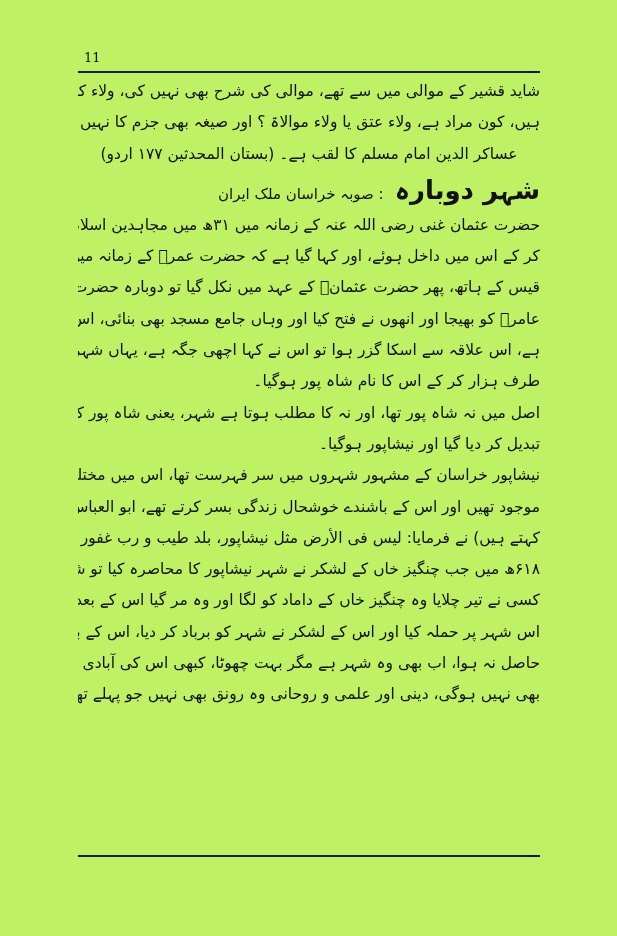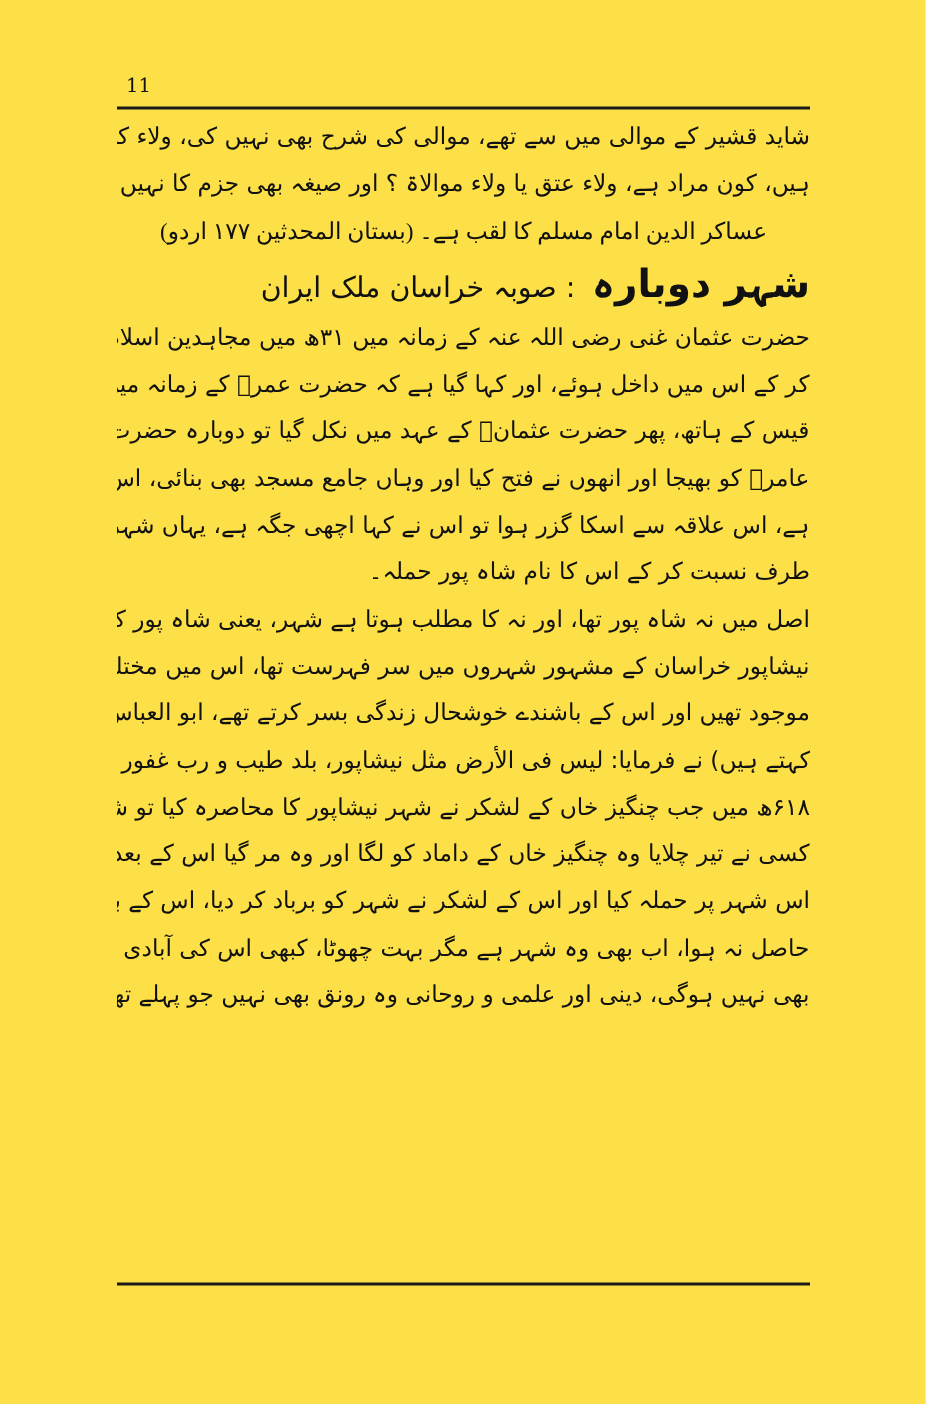--- a/index.html
+++ b/index.html
@@ -1,30 +1,30 @@
 <!DOCTYPE html>
 <html><head>
 <meta charset="utf-8">
 <style>
   html, body { margin:0; padding:0; background:#ffffff; }
   body { width:617px; height:936px; position:relative; overflow:hidden;
          font-family:"DejaVu Sans", sans-serif; color:#111; }
-  .page { position:absolute; left:0; top:0; width:617px; height:936px; background:#fde047; }
+  .page { position:absolute; left:0; top:0; width:617px; height:936px; background:#bef264; }
   .header { position:absolute; left:78px; top:40px; width:462px; height:30px; }
   .page-num { position:absolute; left:6px; top:10px; font-size:13px; font-family:"DejaVu Serif", serif; }
   .running-title { position:absolute; right:0; top:2px; font-size:20px; direction:rtl; }
   .rule-top { position:absolute; left:78px; top:71px; width:462px; height:2px; background:#1a1a1a; }
   .rule-bottom { position:absolute; left:78px; top:855px; width:462px; height:2px; background:#1a1a1a; }
   .body { position:absolute; left:78px; top:76px; width:462px; direction:rtl; text-align:justify; }
   .line { height:31.3px; line-height:31px; font-size:15.5px; white-space:nowrap; overflow:hidden; text-align:justify; text-align-last:justify; }
   .line.last { text-align-last:right; }
   .heading-row { height:40px; line-height:40px; direction:rtl; white-space:nowrap; }
   .heading { font-size:26px; font-weight:bold; font-family:"DejaVu Sans", sans-serif; }
-  .subheading { font-size:19px; margin-right:6px; }
-  .center-line { text-align:right; text-align-last:center !important;font-family:Liberation Serif, serif; }
+  .subheading { font-size:15px; margin-right:6px; }
+  .center-line { text-align:right; text-align-last:center !important; }
 </style>
 </head>
 <body>
 
 <div class="page">
 
   <div class="header">
     <span class="page-num">11</span>
   </div>
   <div class="rule-top"></div>
@@ -41,25 +41,26 @@
       <span class="heading">شہر دوبارہ</span>
       <span class="subheading">: صوبہ خراسان ملک ایران</span>
     </div>
 
     <div>
       <div class="line">حضرت عثمان غنی رضی اللہ عنہ کے زمانہ میں ۳۱ھ میں مجاہدین اسلام اہل نیشاپور سے صلح</div>
       <div class="line">کر کے اس میں داخل ہوئے، اور کہا گیا ہے کہ حضرت عمرؓ کے زمانہ میں فتح ہوا احنف بن</div>
       <div class="line">قیس کے ہاتھ، پھر حضرت عثمانؓ کے عہد میں نکل گیا تو دوبارہ حضرت عثمانؓ نے عبد اللہ بن</div>
       <div class="line">عامرؓ کو بھیجا اور انھوں نے فتح کیا اور وہاں جامع مسجد بھی بنائی، اس کا بانی شاہ پور بتایا جاتا</div>
       <div class="line">ہے، اس علاقہ سے اسکا گزر ہوا تو اس نے کہا اچھی جگہ ہے، یہاں شہر بسانا چاہئے، اسی کی</div>
-      <div class="line last">طرف نسبت کر کے اس کا نام شاہ پور حملہ۔</div>
+      <div class="line last">طرف ہزار کر کے اس کا نام شاہ پور ہوگیا۔</div>
     </div>
 
     <div>
       <div class="line">اصل میں نہ شاہ پور تھا، اور نہ کا مطلب ہوتا ہے شہر، یعنی شاہ پور کا شہر، پھر ہاء کو یاء سے</div>
+      <div class="line last">تبدیل کر دیا گیا اور نیشاپور ہوگیا۔</div>
     </div>
 
     <div>
       <div class="line">نیشاپور خراسان کے مشہور شہروں میں سر فہرست تھا، اس میں مختلف قسم کی معدنیات</div>
       <div class="line">موجود تھیں اور اس کے باشندے خوشحال زندگی بسر کرتے تھے، ابو العباس زوزنی (جنکو مامونی</div>
       <div class="line last">کہتے ہیں) نے فرمایا: لیس فی الأرض مثل نیشاپور، بلد طیب و رب غفور ۔</div>
     </div>
 
     <div>
       <div class="line">۶۱۸ھ میں جب چنگیز خاں کے لشکر نے شہر نیشاپور کا محاصرہ کیا تو شہر والوں میں سے</div>

